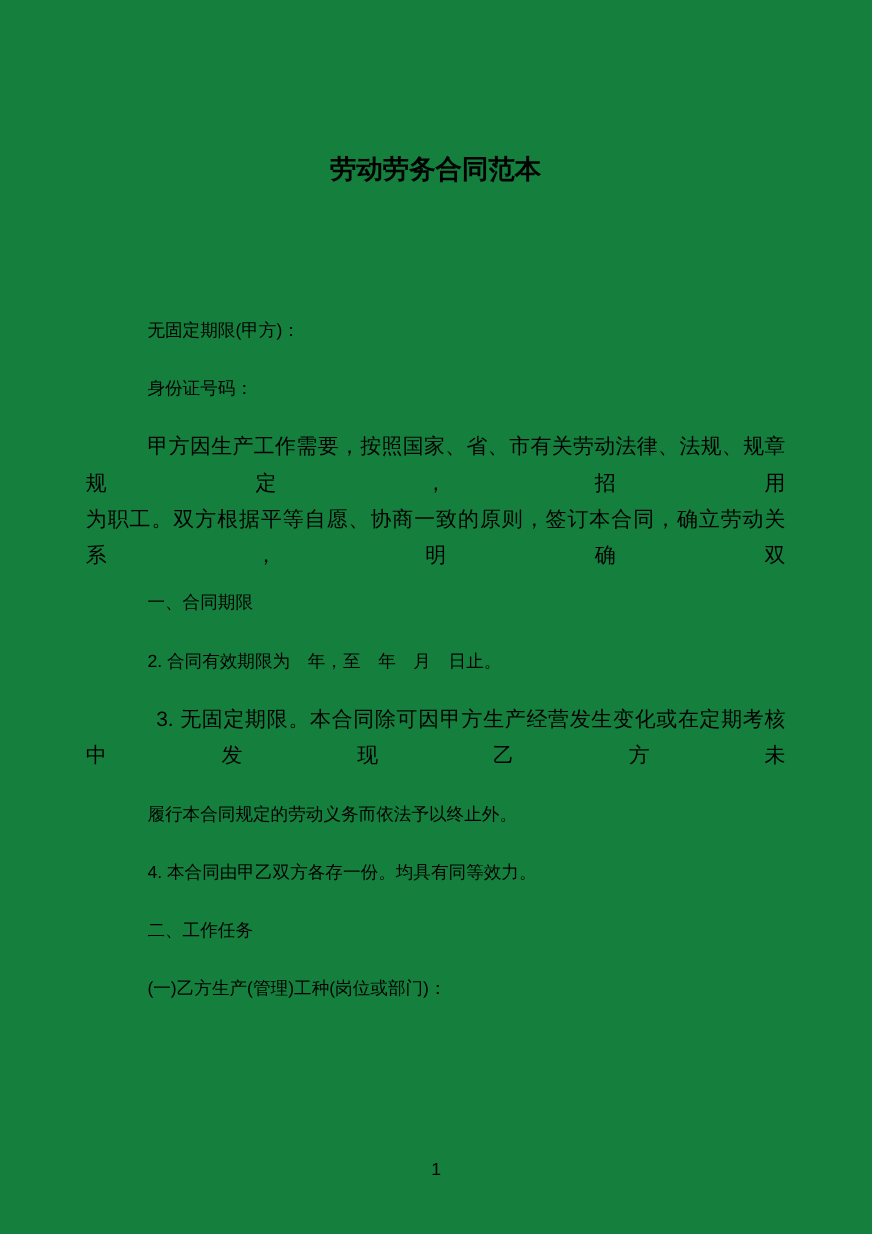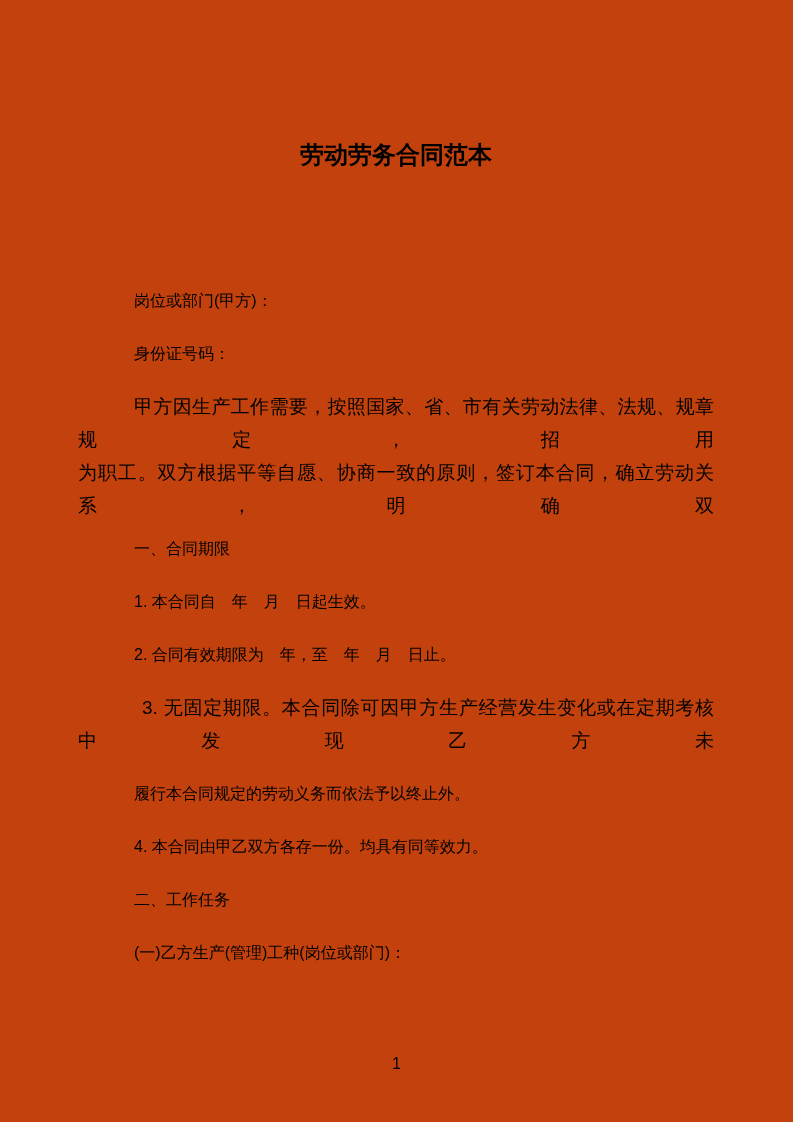--- a/index.html
+++ b/index.html
@@ -4,21 +4,21 @@
 <style>
   html, body {
     margin: 0;
     padding: 0;
     background: #ffffff;
   }
   .page {
     position: relative;
     width: 793px;
     height: 1122px;
-    background: #c2410c;
+    background: #15803d;
     overflow: hidden;
     font-family: "Liberation Sans", "DejaVu Sans", sans-serif;
     color: #000000;
   }
   .content {
     position: absolute;
     left: 78px;
     top: 138px;
     width: 636px;
   }
@@ -60,33 +60,32 @@
   }
 </style>
 </head>
 <body>
 
 <div class="page">
   <div class="content">
 
     <h1 class="title">劳动劳务合同范本</h1>
 
-    <p class="line indent">岗位或部门(甲方)：</p>
+    <p class="line indent">无固定期限(甲方)：</p>
 
 
     <p class="line indent">身份证号码：</p>
 
     <div class="para-intro">
       <div class="pline indent jl">甲方因生产工作需要，按照国家、省、市有关劳动法律、法规、规章规定，招用</div>
       <div class="pline jl">为职工。双方根据平等自愿、协商一致的原则，签订本合同，确立劳动关系，明确双</div>
     </div>
 
     <p class="line indent">一、合同期限</p>
 
-    <p class="line indent">1. 本合同自　年　月　日起生效。</p>
 
     <p class="line indent">2. 合同有效期限为　年，至　年　月　日止。</p>
 
     <div class="para-item3">
       <div class="pline indent3 jl">3. 无固定期限。本合同除可因甲方生产经营发生变化或在定期考核中发现乙方未</div>
     </div>
 
     <p class="line indent">履行本合同规定的劳动义务而依法予以终止外。</p>
 
     <p class="line indent">4. 本合同由甲乙双方各存一份。均具有同等效力。</p>

